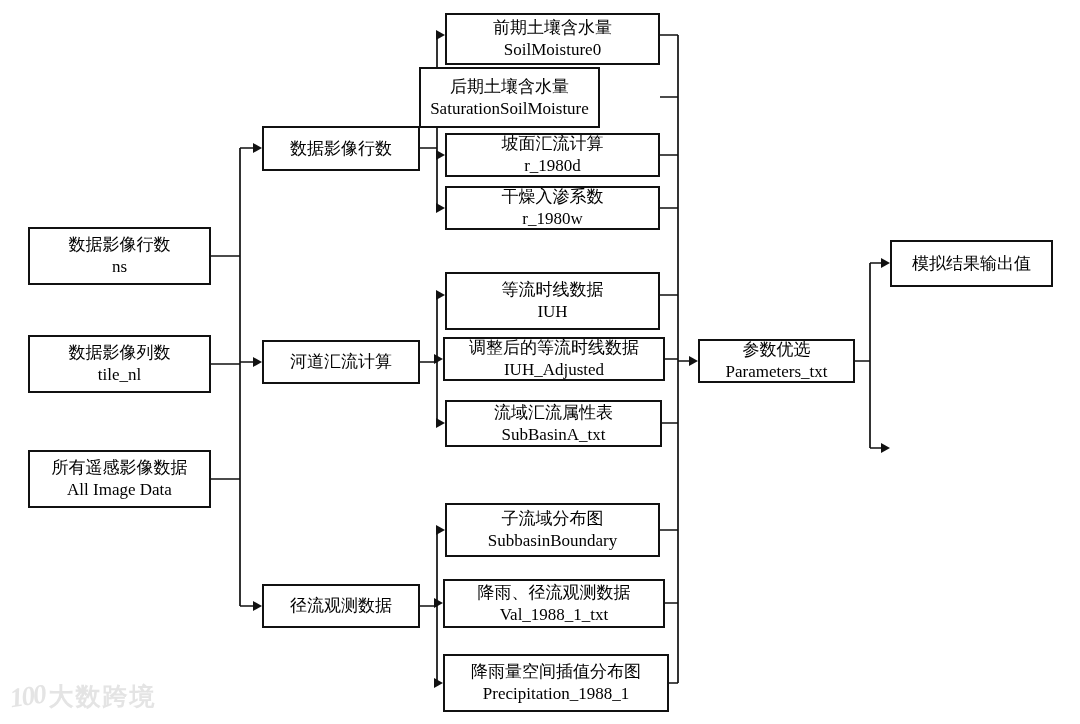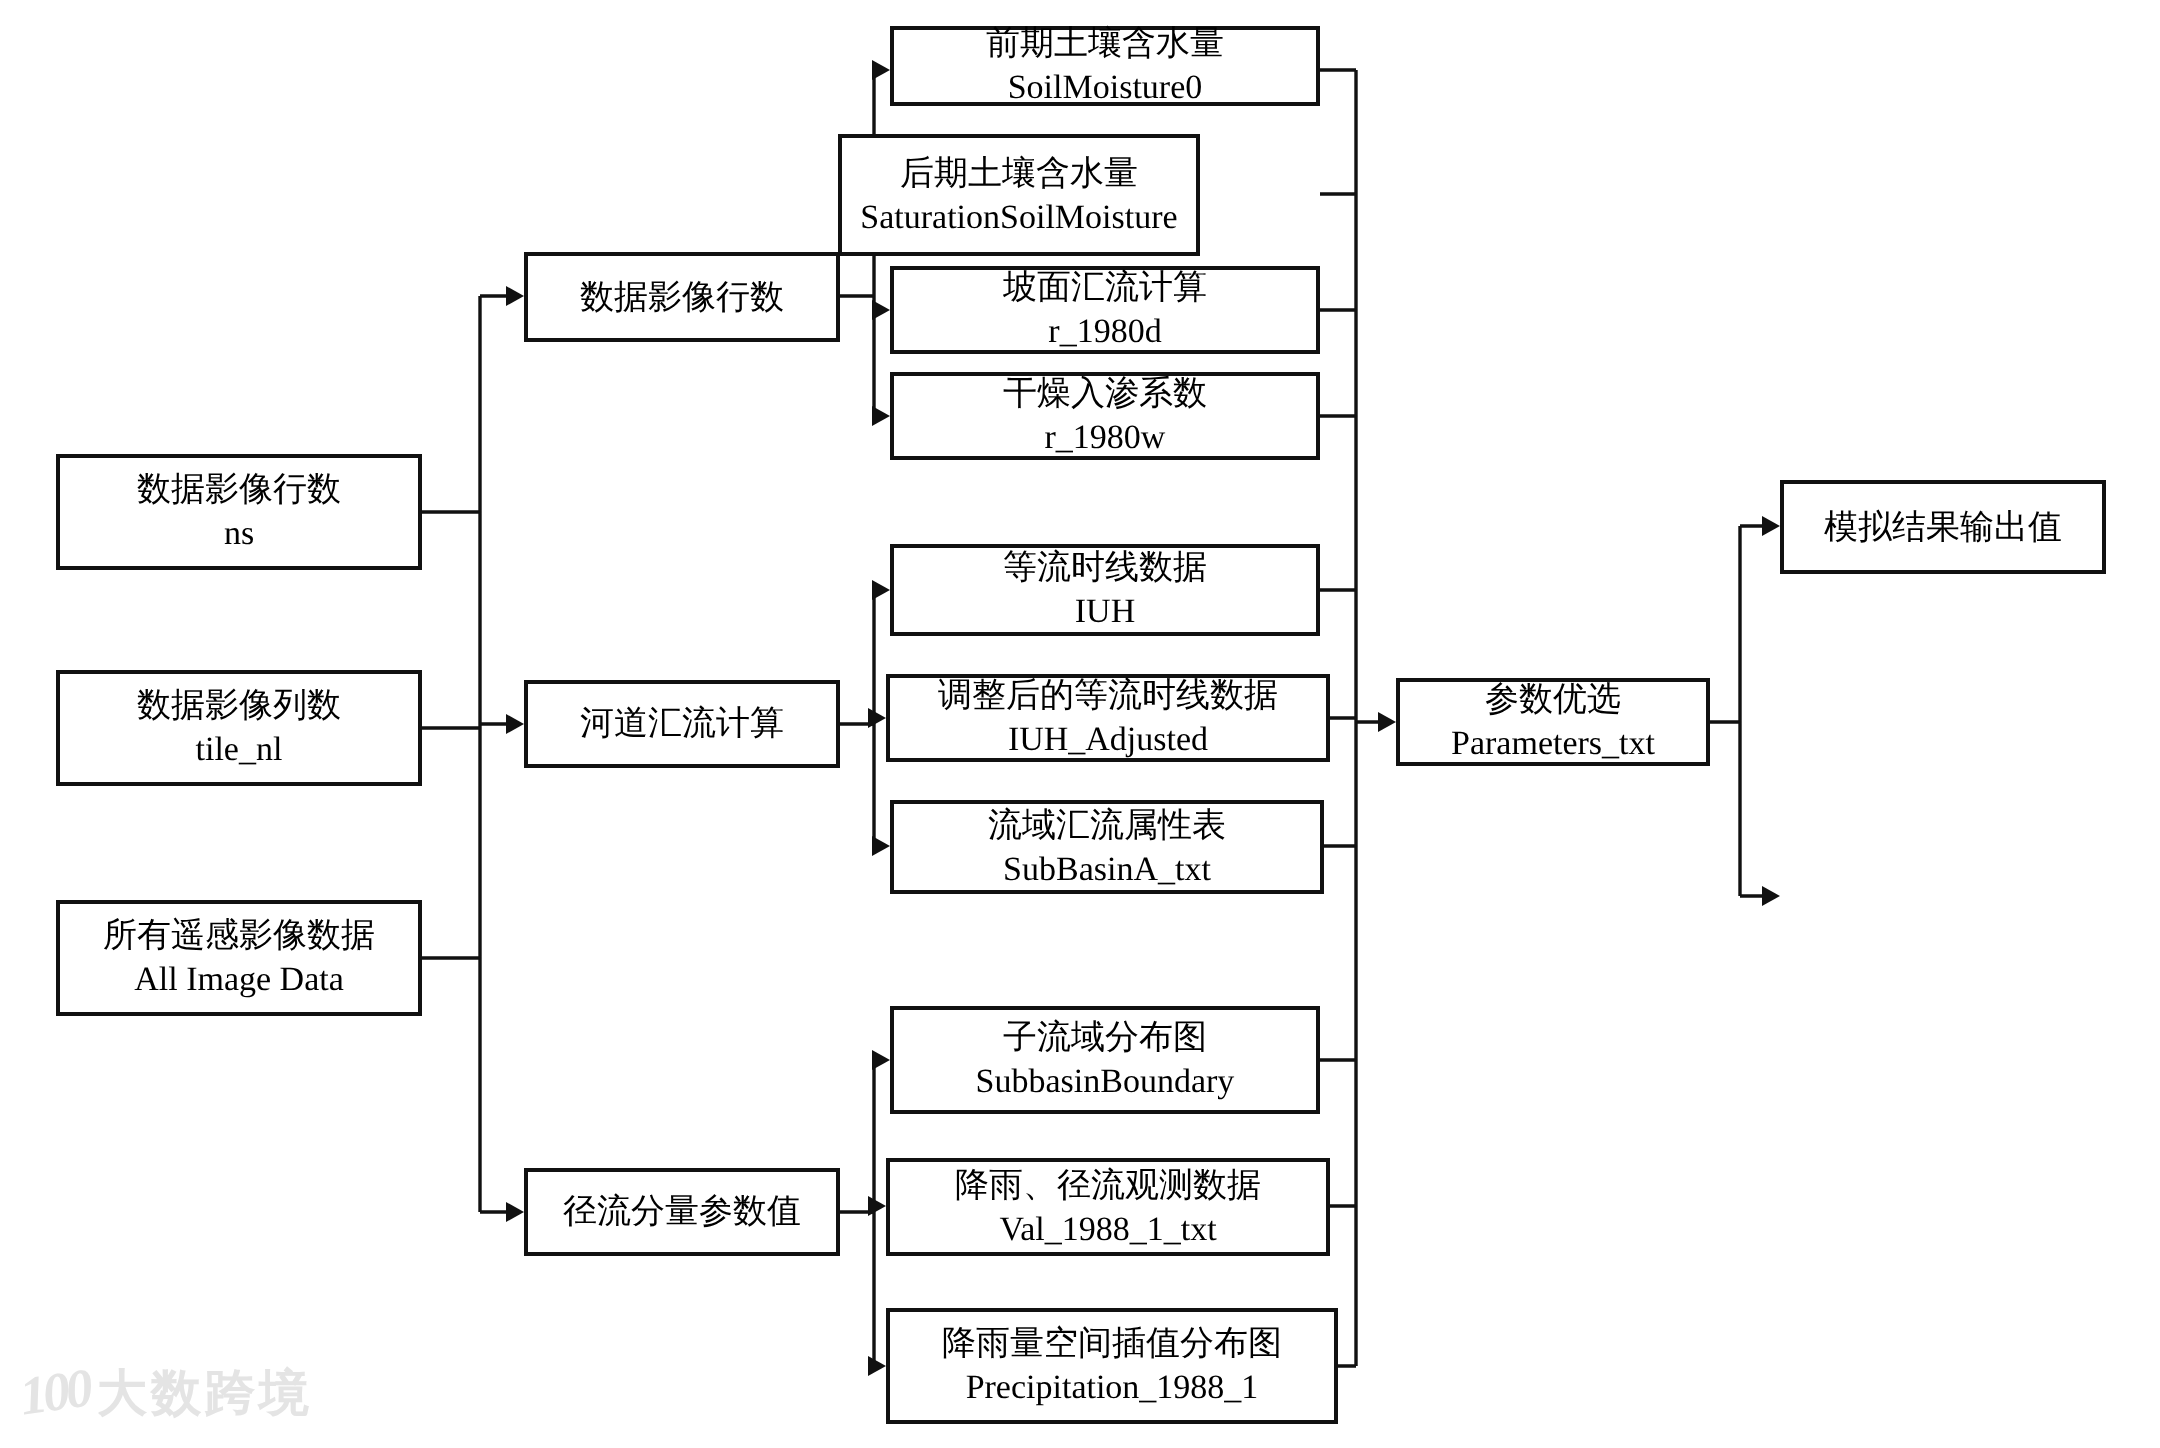--- a/index.html
+++ b/index.html
@@ -71,40 +71,40 @@
     <div class="en">All Image Data</div>
   </div>
 
   <div class="box" style="left:262px;top:126px;width:158px;height:45px">
     <div class="zh">数据影像行数</div>
   </div>
   <div class="box" style="left:262px;top:340px;width:158px;height:44px">
     <div class="zh">河道汇流计算</div>
   </div>
   <div class="box" style="left:262px;top:584px;width:158px;height:44px">
-    <div class="zh">径流分量参数值</div>
+    <div class="zh">径流观测数据</div>
   </div>
 
-  <div class="box" style="left:445px;top:13px;width:215px;height:40px">
+  <div class="box" style="left:445px;top:13px;width:215px;height:52px">
     <div class="zh">前期土壤含水量</div>
     <div class="en">SoilMoisture0</div>
   </div>
   <div class="box" style="left:419px;top:67px;width:181px;height:61px">
     <div class="zh">后期土壤含水量</div>
     <div class="en">SaturationSoilMoisture</div>
   </div>
   <div class="box" style="left:445px;top:133px;width:215px;height:44px">
     <div class="zh">坡面汇流计算</div>
     <div class="en">r_1980d</div>
   </div>
   <div class="box" style="left:445px;top:186px;width:215px;height:44px">
     <div class="zh">干燥入渗系数</div>
     <div class="en">r_1980w</div>
   </div>
-  <div class="box" style="left:445px;top:272px;width:215px;height:46px">
+  <div class="box" style="left:445px;top:272px;width:215px;height:58px">
     <div class="zh">等流时线数据</div>
     <div class="en">IUH</div>
   </div>
   <div class="box" style="left:443px;top:337px;width:222px;height:44px">
     <div class="zh">调整后的等流时线数据</div>
     <div class="en">IUH_Adjusted</div>
   </div>
   <div class="box" style="left:445px;top:400px;width:217px;height:47px">
     <div class="zh">流域汇流属性表</div>
     <div class="en">SubBasinA_txt</div>

